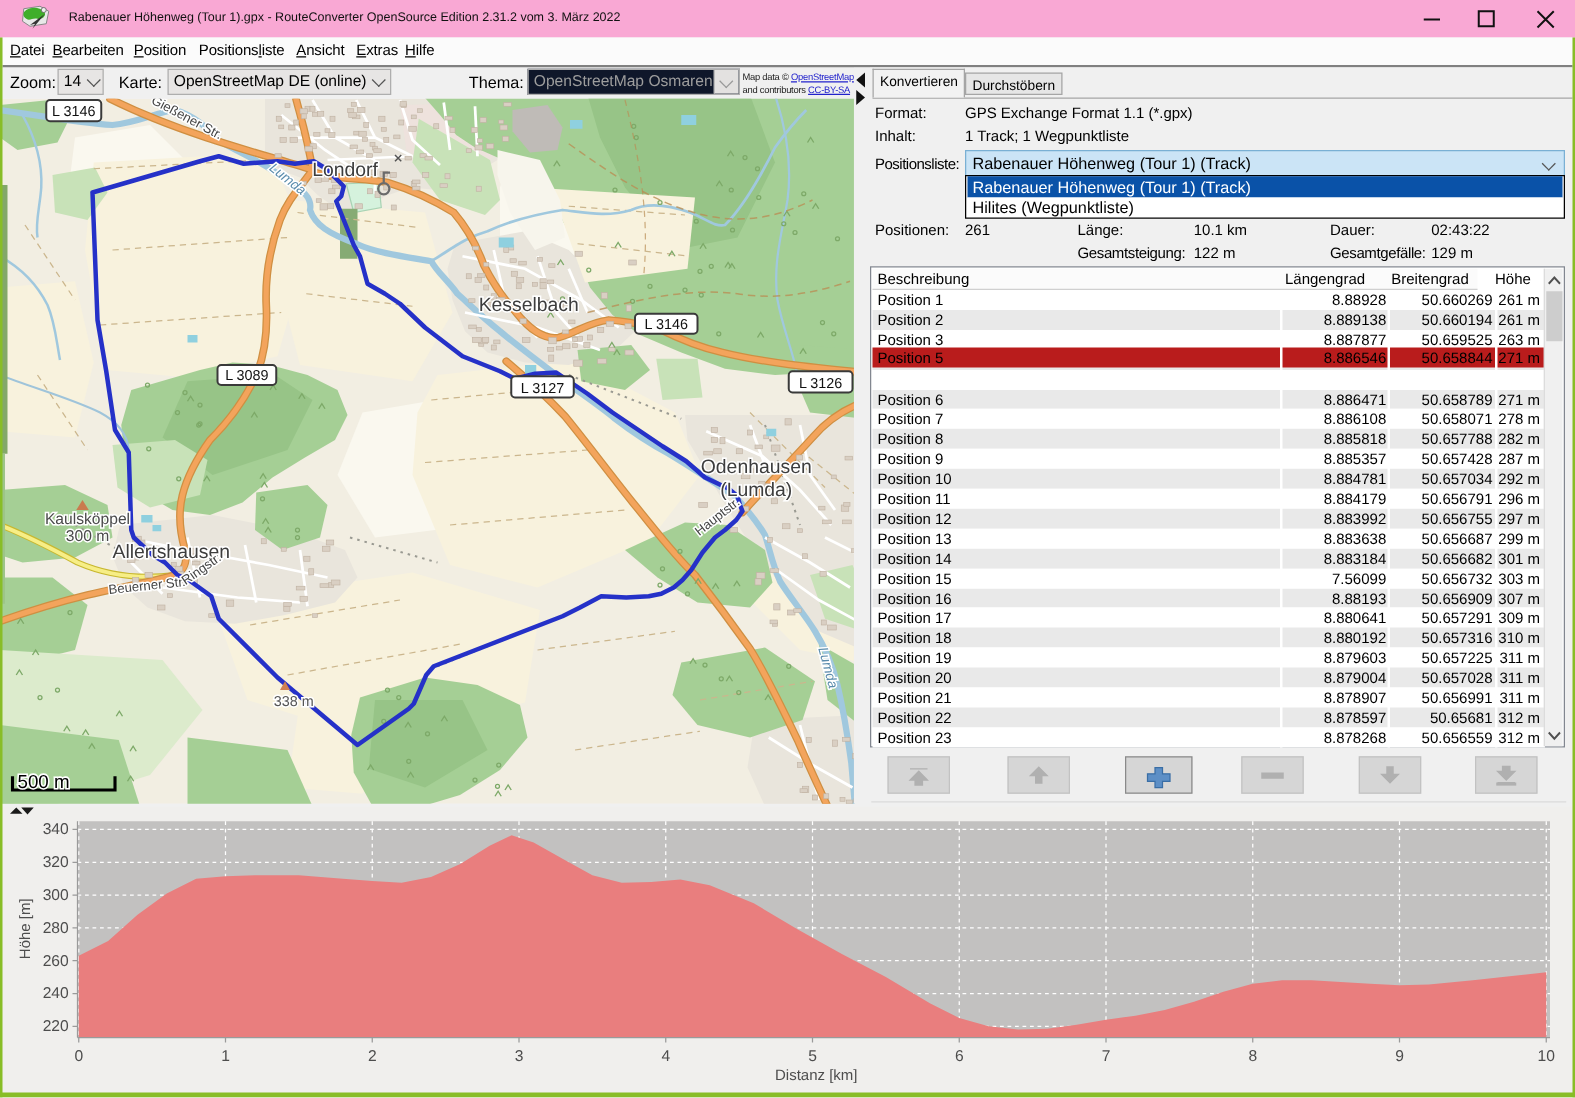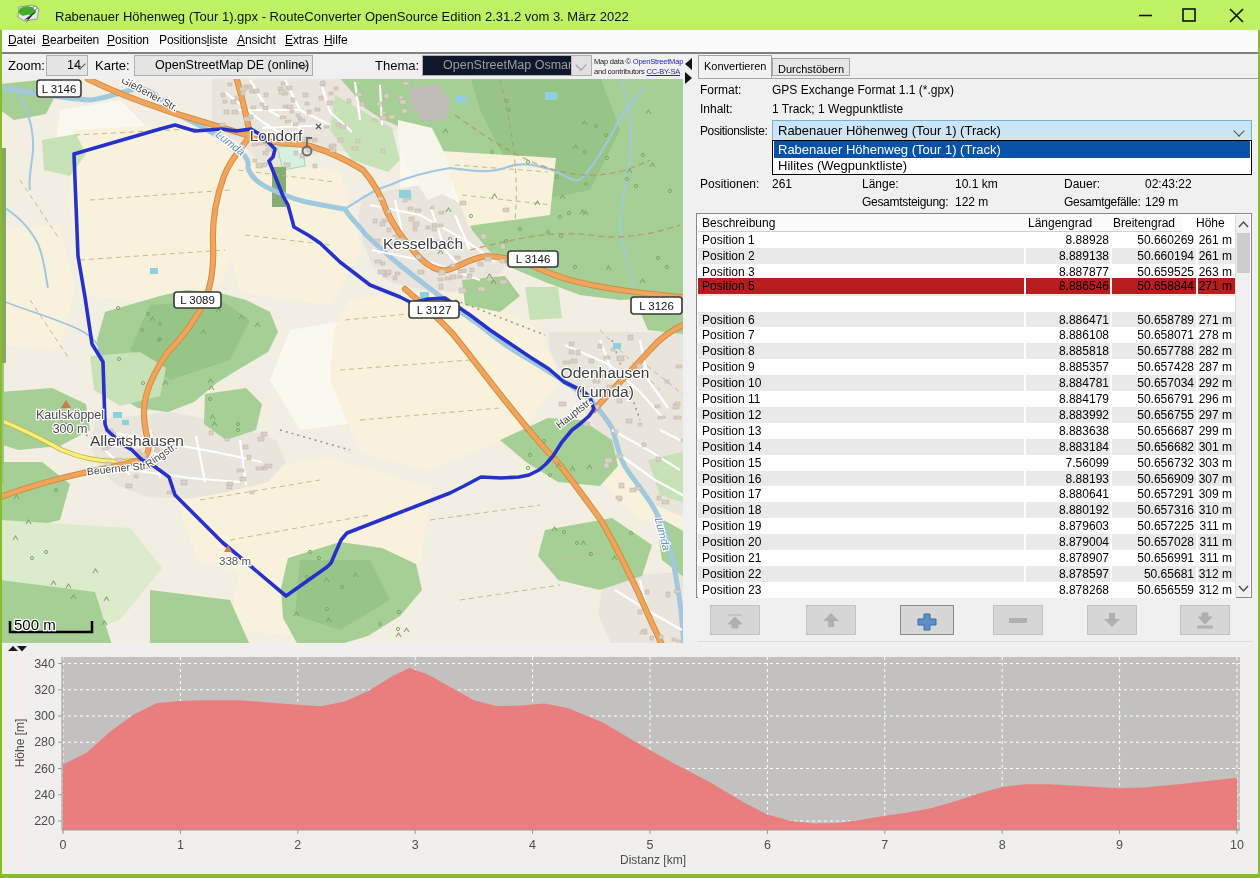--- a/index.html
+++ b/index.html
@@ -1,24 +1,24 @@
 <!DOCTYPE html>
 <html><head><meta charset="utf-8"><style>
 *{margin:0;padding:0;box-sizing:border-box;}
 html,body{width:1260px;height:878px;overflow:hidden;font-family:"Liberation Sans",sans-serif;}
 #win{position:relative;width:1260px;height:878px;background:#f0f0f0;}
 .abs{position:absolute;}
-#titlebar{left:0;top:0;width:1260px;height:30px;background:#bef264;color:#111;font-size:13px;}
+#titlebar{left:0;top:0;width:1260px;height:30px;background:#f9a8d4;color:#111;font-size:10px;}
 #titletxt{left:55px;top:9px;}
 #menubar{left:2px;top:30px;width:1256px;height:22px;background:#fbfbfb;font-size:12px;color:#000;letter-spacing:-0.1px;}
 .mi{position:absolute;top:3px;}
 u{text-decoration:underline;}
 #sep1{left:2px;top:52px;width:1256px;height:2px;background:#808080;}
 #toolbar{left:2px;top:54px;width:1256px;height:25px;background:#f0f0f0;font-size:13px;}
-.combo{position:absolute;background:#e7e5e4;border:1px solid #aeaeae;height:21px;font-size:12.5px;padding:2px 20px;white-space:nowrap;overflow:hidden;}
+.combo{position:absolute;background:#e7e5e4;border:1px solid #aeaeae;height:21px;font-size:12.5px;padding:2px 4px;white-space:nowrap;overflow:hidden;}
 .chev{position:absolute;right:5px;top:4px;width:8px;height:8px;border-right:1.6px solid #555;border-bottom:1.6px solid #555;transform:rotate(45deg);}
 #rpanel{left:696px;top:54px;width:562px;height:589px;background:#f0f0f0;font-size:12px;color:#000;}
 .tab{position:absolute;top:1px;height:21px;padding:4px 5px 0 5px;border:1px solid #a5a5a5;font-size:11px;}
 #tab1{left:2px;background:#f2f2f2;border-bottom:none;z-index:2;height:23px;}
 #tab2{left:76px;top:4px;background:#e6e6e6;height:18px;}
 .lbl{position:absolute;}
 #combo2{left:76px;top:66px;width:480px;height:21px;background:#cbe4f6;border:1px solid #7ab0d4;padding:2px 5px;font-size:13px;}
 #ddl{left:76px;top:86px;width:480px;height:35px;background:#fff;border:1px solid #000;z-index:5;}
 #ddl .it1{position:absolute;left:1px;top:0px;right:1px;height:17px;background:#0a52a8;color:#fff;padding:1px 4px;font-size:13px;}
 #ddl .it2{position:absolute;left:1px;top:17px;right:1px;height:15px;background:#fff;color:#000;padding:0 4px;font-size:13px;}
@@ -56,21 +56,21 @@
     <span class="mi" style="left:322px"><u>H</u>ilfe</span>
   </div>
   <div id="sep1" class="abs"></div>
   <div id="toolbar" class="abs">
     <span class="abs" style="left:6px;top:4px">Zoom:</span>
     <div class="combo" style="left:44px;top:1px;width:37px;">14<span class="chev" style="right:3px"></span></div>
     <span class="abs" style="left:93px;top:4px">Karte:</span>
     <div class="combo" style="left:132px;top:1px;width:179px;">OpenStreetMap DE (online)<span class="chev"></span></div>
     <span class="abs" style="left:373px;top:4px">Thema:</span>
     <div class="combo" style="left:420px;top:1px;width:170px;color:#9d9d9d;background:#0f172a;">OpenStreetMap Osmaren…<span style="position:absolute;right:0;top:0;width:20px;height:19px;background:#e3e1e0;border-left:1px solid #bbb;"></span><span class="chev" style="border-color:#999;right:6px;top:5px"></span></div>
-    <div class="abs" style="left:592px;top:3px;font-size:7.5px;line-height:9.5px;letter-spacing:-0.2px;color:#222;">Map data © <span style="color:#2222cc;">OpenStreetMap</span><br>and contributors <span style="color:#2222cc;text-decoration:underline;">CC-BY-SA</span></div>
+    <div class="abs" style="left:592px;top:3px;font-size:7.5px;line-height:9.5px;letter-spacing:-0.2px;color:#222;">Map data © <span style="color:#2222cc;text-decoration:underline;">OpenStreetMap</span><br>and contributors <span style="color:#2222cc;text-decoration:underline;">CC-BY-SA</span></div>
   </div>
   <svg width="684" height="564" viewBox="0 79 684 564" style="position:absolute;left:0;top:79px;" font-family="'Liberation Sans',sans-serif">
       <rect x="0" y="79" width="684" height="564" fill="#f2eee2"></rect>
       <polygon points="408,123 445,118 460,150 470,215 420,228 400,190 400,150" fill="#faf8ef"></polygon>
       <polygon points="60,110 120,100 150,130 140,180 80,190 55,150" fill="#faf8ef"></polygon>
       <polygon points="290,330 360,318 395,360 380,420 300,430 270,380" fill="#faf8ef"></polygon>
       <polygon points="75,130 215,122 232,160 238,230 222,285 150,302 85,296 68,200" fill="#f8f2dd"></polygon>
       <polygon points="232,160 340,170 362,250 330,305 240,292 224,230" fill="#f8f2dd"></polygon>
       <polygon points="441,151 558,158 552,215 470,228" fill="#f8f2dd"></polygon>
       <polygon points="350,300 460,288 540,330 560,380 520,432 430,470 360,452 330,380 334,330" fill="#f8f2dd"></polygon>

